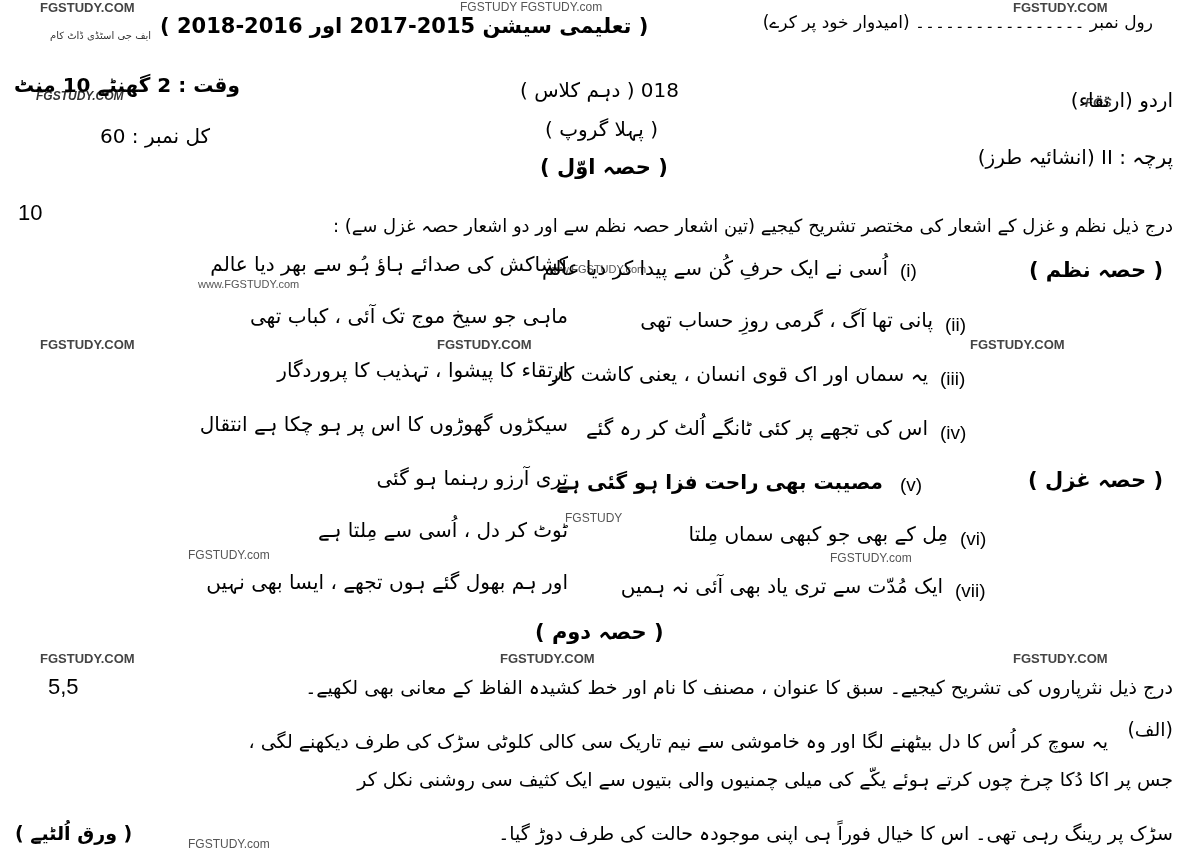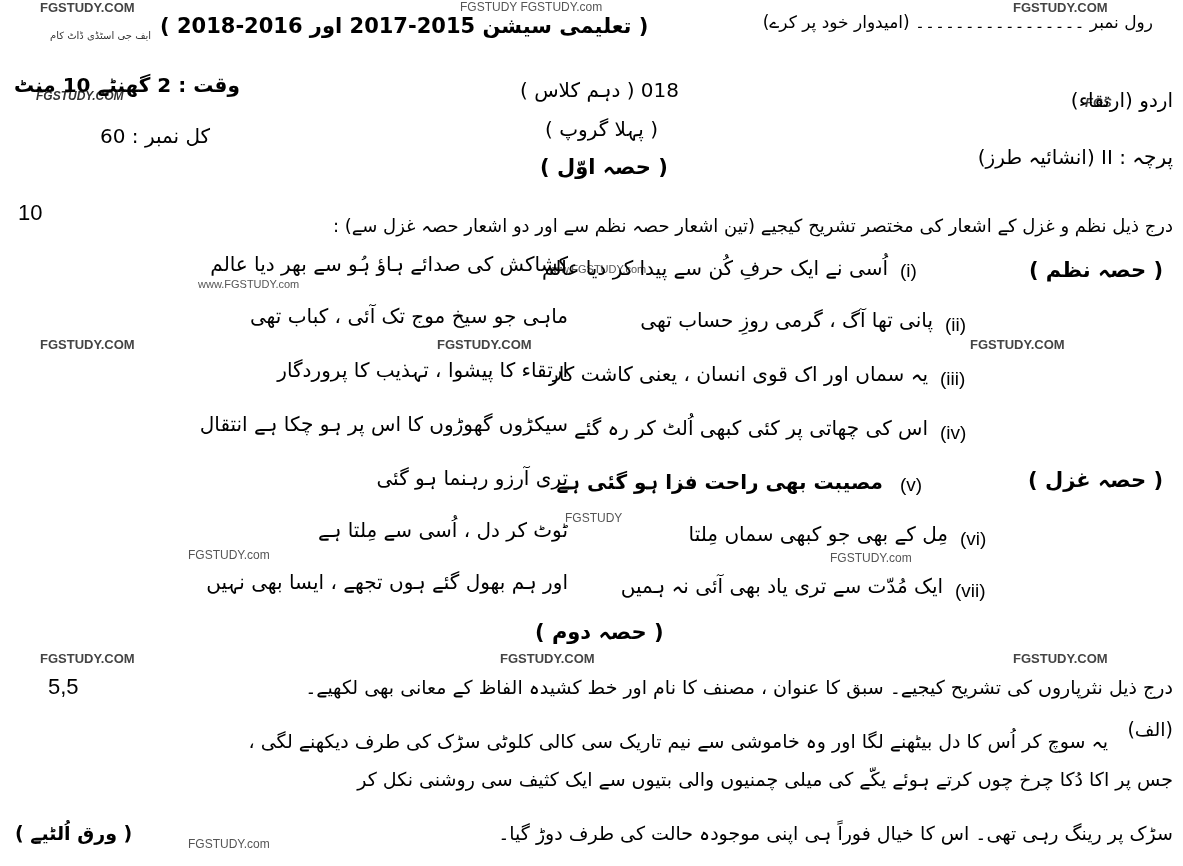--- a/index.html
+++ b/index.html
@@ -62,21 +62,21 @@
 
   <div class="abs roman" style="left:945px;top:314px;">(ii)</div>
   <div class="abs ur verse" style="right:250px;top:308px;">پانی تھا آگ ، گرمی روزِ حساب تھی</div>
   <div class="abs ur verse" style="right:615px;top:304px;">ماہی جو سیخ موج تک آئی ، کباب تھی</div>
 
   <div class="abs roman" style="left:940px;top:368px;">(iii)</div>
   <div class="abs ur verse" style="right:255px;top:362px;">یہ سماں اور اک قوی انسان ، یعنی کاشت کار</div>
   <div class="abs ur verse" style="right:615px;top:358px;">ارتقاء کا پیشوا ، تہذیب کا پروردگار</div>
 
   <div class="abs roman" style="left:940px;top:422px;">(iv)</div>
-  <div class="abs ur verse" style="right:255px;top:416px;">اس کی چھاتی پر کئی کبھی اُلٹ کر رہ گئے</div>
+  <div class="abs ur verse" style="right:255px;top:416px;">اس کی تجھے پر کئی ٹانگے اُلٹ کر رہ گئے</div>
   <div class="abs ur verse" style="right:615px;top:412px;">سیکڑوں گھوڑوں کا اس پر ہو چکا ہے انتقال</div>
 
   <div class="abs roman" style="left:900px;top:474px;">(v)</div>
   <div class="abs ur verse bold" style="right:300px;top:470px;">مصیبت بھی راحت فزا ہو گئی ہے</div>
   <div class="abs ur verse" style="right:615px;top:466px;">تری آرزو رہنما ہو گئی</div>
 
   <div class="abs roman" style="left:960px;top:528px;">(vi)</div>
   <div class="abs ur verse" style="right:235px;top:522px;">مِل کے بھی جو کبھی سماں مِلتا</div>
   <div class="abs ur verse" style="right:615px;top:518px;">ٹوٹ کر دل ، اُسی سے مِلتا ہے</div>
 

